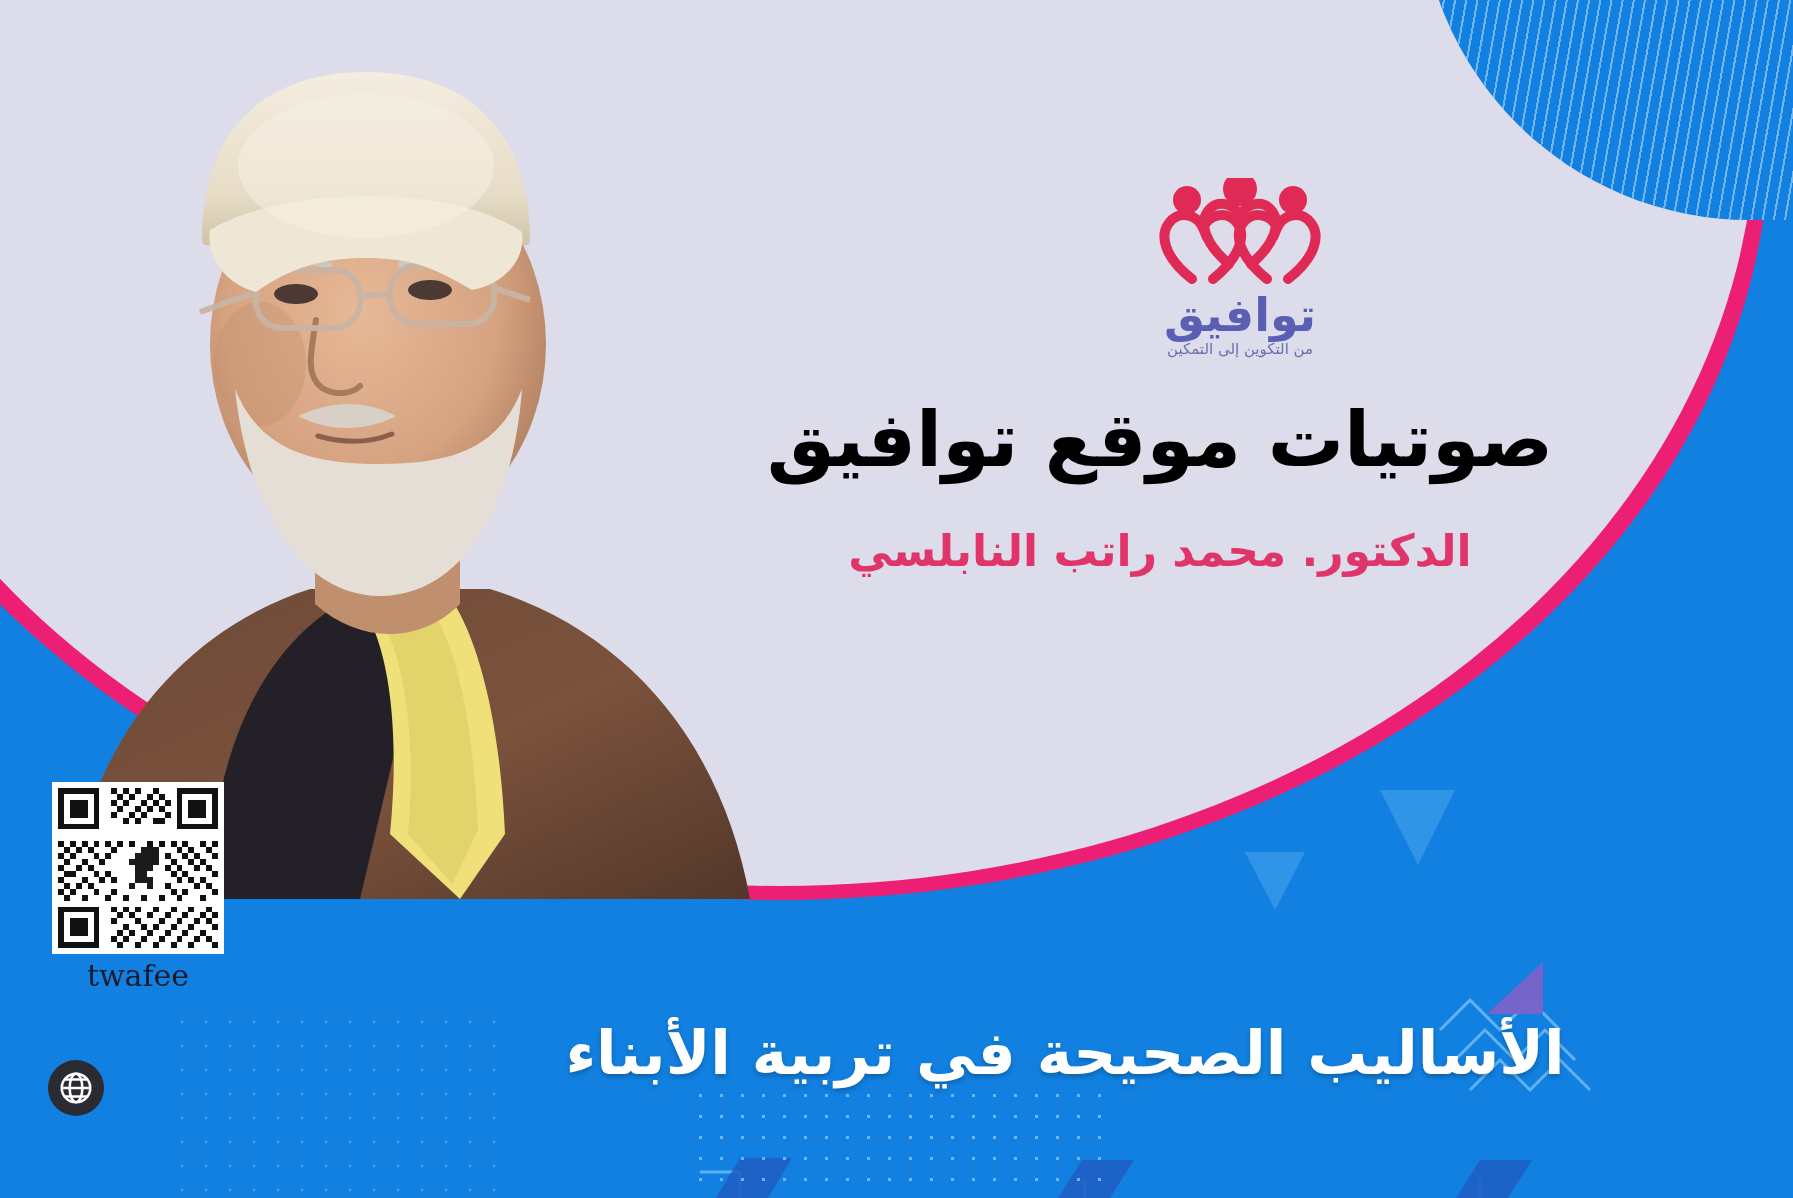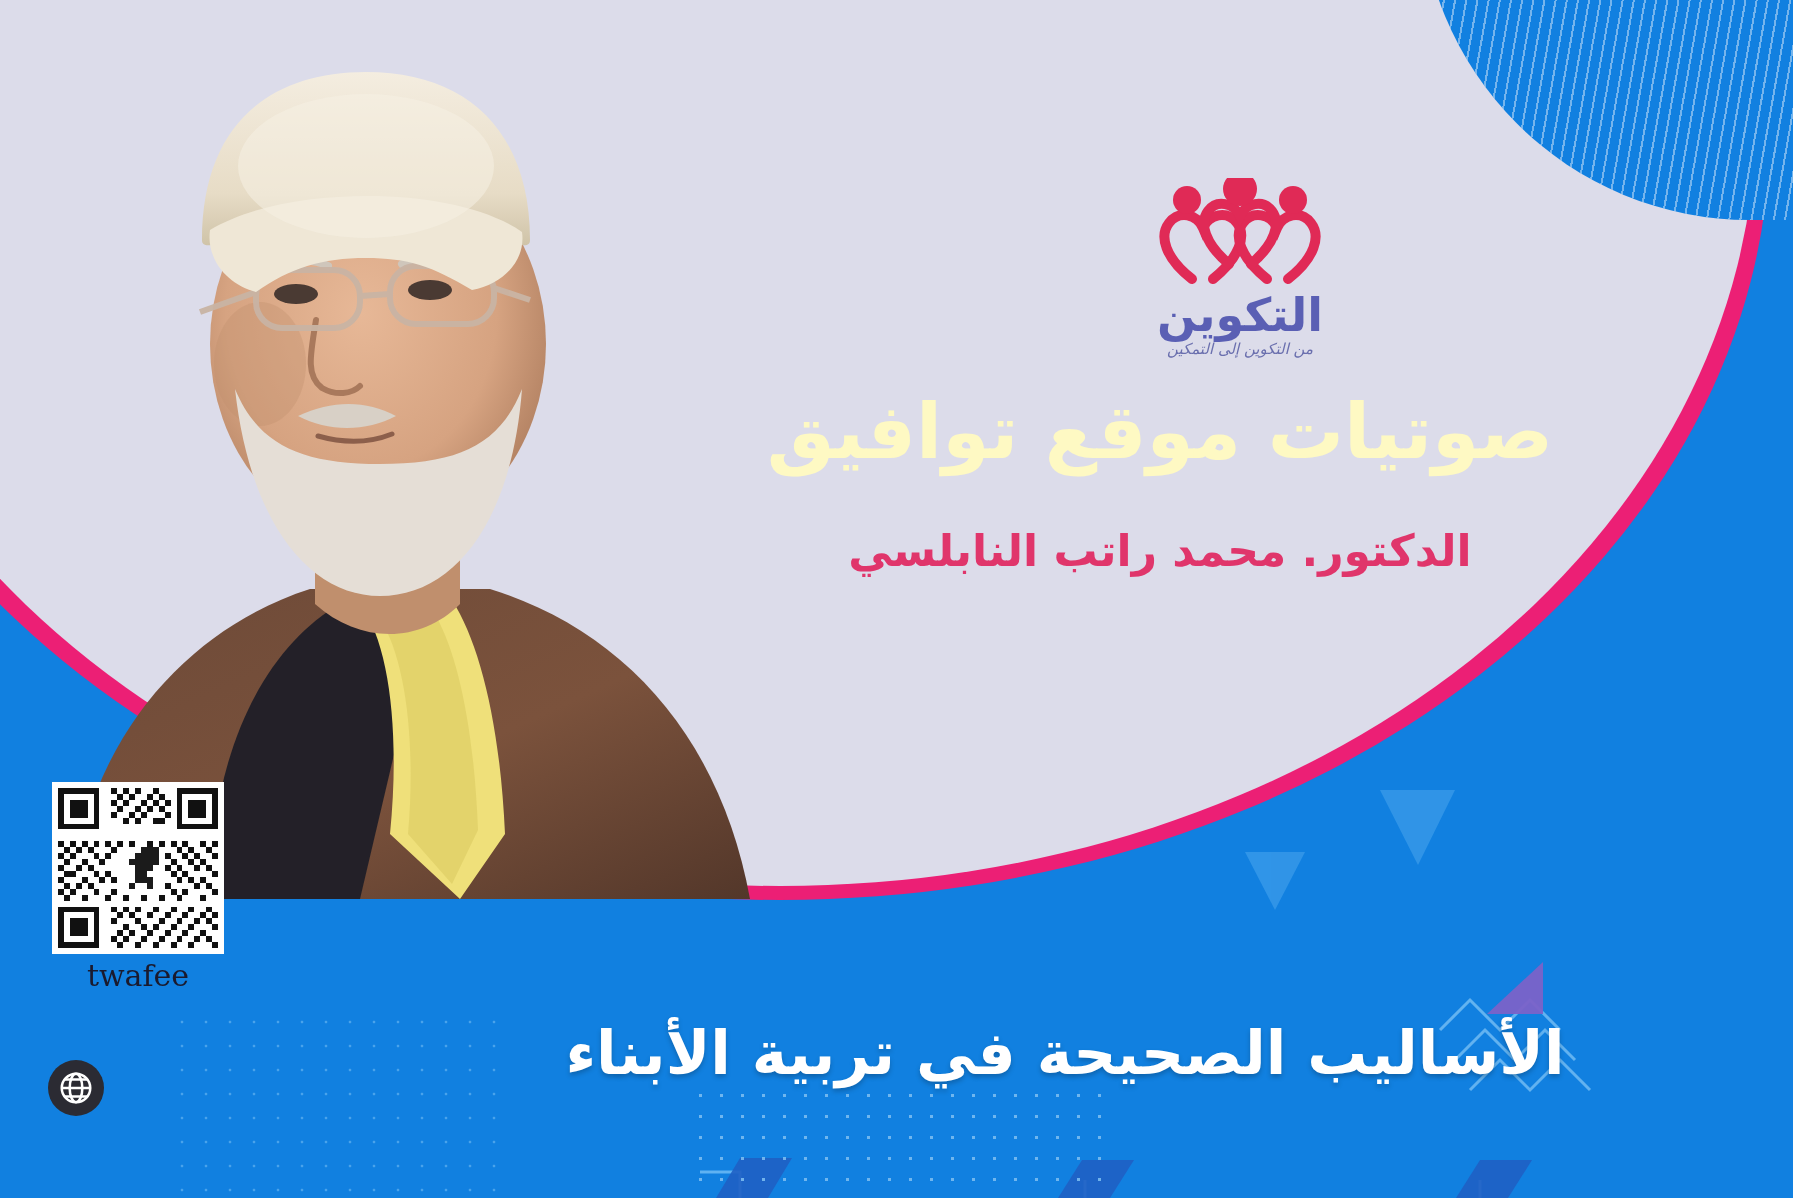--- a/index.html
+++ b/index.html
@@ -76,28 +76,28 @@
     text-align:center;
   }
   .logo-mark{display:block;margin:0 auto;}
   .logo-word{
     display:block;margin-top:2px;
     color:#5a5fb4;font-weight:700;font-size:46px;line-height:1;
     direction:rtl;letter-spacing:1px;
   }
   .logo-tag{
     display:block;margin-top:4px;
-    color:#6a6fae;font-size:15px;line-height:1;direction:rtl;font-style:italic;
+    color:#6a6fae;font-size:15px;line-height:1;direction:rtl;
   }
 
   
   .headline{
-    position:absolute;left:640px;top:390px;width:1040px;
+    position:absolute;left:640px;top:398px;width:1040px;
     text-align:center;direction:rtl;
-    color:#fef9c3;font-weight:800;font-size:76px;line-height:1.1;
+    color:#000000;font-weight:800;font-size:76px;line-height:1.1;
     letter-spacing:3px;
     white-space:nowrap;
   }
   .subheadline{
     position:absolute;left:640px;top:525px;width:1040px;
     text-align:center;direction:rtl;
     color:#e0356b;font-weight:700;font-size:44px;line-height:1.2;
     white-space:nowrap;
   }
 
@@ -260,21 +260,21 @@
     <svg class="logo-mark" width="178" height="112" viewBox="0 0 178 112">
       <g fill="none" stroke="#e02a56" stroke-width="10" stroke-linecap="round">
         <path d="M41 101 C14 80 8 58 18 45 C28 32 46 36 52 50 C58 36 76 32 86 45 C96 58 88 80 62 101"></path>
         <path d="M116 101 C90 80 82 58 92 45 C102 32 120 36 126 50 C132 36 150 32 160 45 C170 58 164 80 137 101"></path>
         <path d="M78 86 C54 66 48 45 57 33 C66 21 83 25 89 38 C95 25 112 21 121 33 C130 45 124 66 100 86"></path>
       </g>
       <circle cx="36" cy="22" r="14" fill="#e02a56"></circle>
       <circle cx="142" cy="22" r="14" fill="#e02a56"></circle>
       <circle cx="89" cy="11" r="17" fill="#e02a56"></circle>
     </svg>
-    <span class="logo-word">التكوين</span>
+    <span class="logo-word">توافيق</span>
     <span class="logo-tag">من التكوين إلى التمكين</span>
   </div>
 
   <div class="headline">صوتيات موقع توافيق</div>
 
   <div class="subheadline">الدكتور. محمد راتب النابلسي</div>
 
   <div class="title-accent"></div>
   <div class="lecture-title">الأساليب الصحيحة في تربية الأبناء</div>
 

